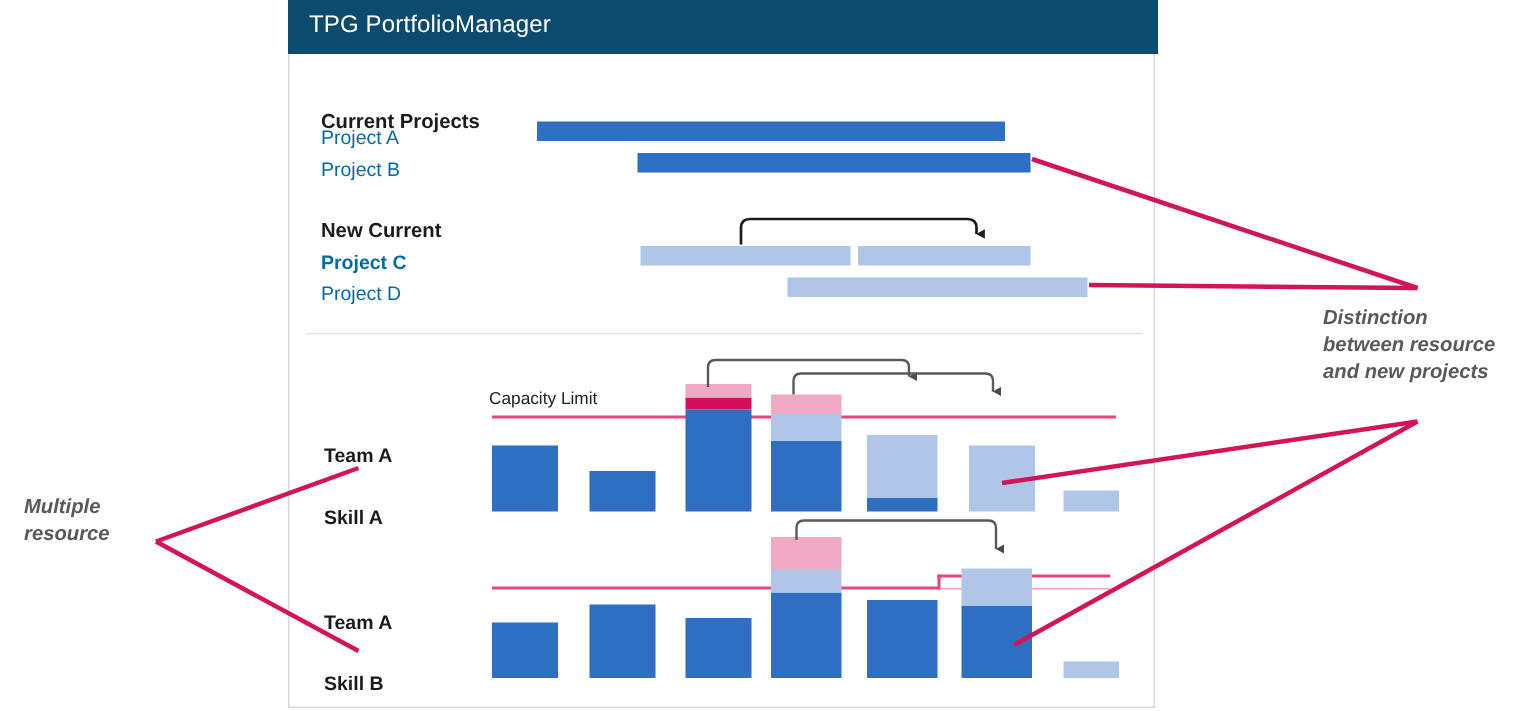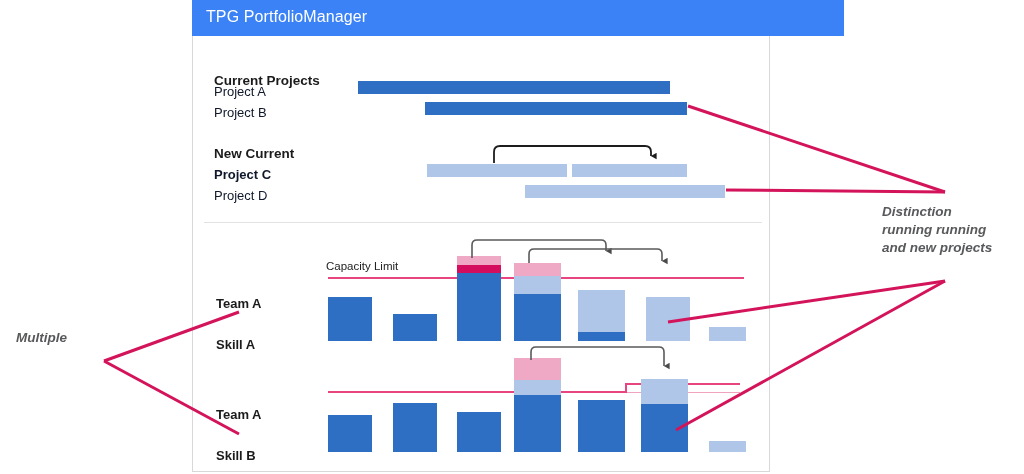--- a/index.html
+++ b/index.html
@@ -6,36 +6,36 @@
   body{
     width:1024px;height:474px;background:#ffffff;
     font-family:"Liberation Sans", sans-serif;
     position:relative;overflow:hidden;
   }
   #stage{position:absolute;left:0;top:0;width:1024px;height:474px;}
 
   
   .app-window{position:absolute;left:192px;top:0;width:580px;height:474px;}
   .app-header{
-    position:absolute;left:0;top:0;width:652px;height:36px;
-    background:#3b82f6;
+    position:absolute;left:0;top:0;width:580px;height:36px;
+    background:#0c4a6e;
   }
   .app-title{
     position:absolute;left:14px;top:8px;
     color:#ffffff;font-size:16px;letter-spacing:.1px;
   }
   .app-body{
     position:absolute;left:0;top:36px;width:578px;height:436px;
     background:#ffffff;border:1px solid #d8d8d8;border-top:none;
     box-sizing:border-box;
   }
 
   
   .grp-title{position:absolute;font-size:13.5px;font-weight:bold;color:#1b1b1b;}
-  .row-label{position:absolute;font-size:13px;color:#0f172a;}
+  .row-label{position:absolute;font-size:13px;color:#0369a1;}
   .team-label{position:absolute;font-size:13px;color:#1b1b1b;font-weight:bold;}
   .team-label.sub{font-weight:bold;margin-top:22px;}
 
   
   .gbar{position:absolute;height:13px;}
   .gbar.current{background:#2E6FC4;}
   .gbar.newp{background:#AFC6E8;}
 
   .divider{position:absolute;height:1px;background:#e2e2e2;}
 
@@ -181,21 +181,22 @@
     <path d="M104,361 L239,434" fill="none" stroke="#D4145A" stroke-width="3"></path>
 
     <path d="M945,192 L688,106" fill="none" stroke="#D4145A" stroke-width="3"></path>
     <path d="M945,192 L726,190" fill="none" stroke="#D4145A" stroke-width="3"></path>
     <path d="M945,281 L668,322" fill="none" stroke="#D4145A" stroke-width="3"></path>
     <path d="M945,281 L676,430" fill="none" stroke="#D4145A" stroke-width="3"></path>
   </svg>
 
   <div class="anno" style="left:16px;top:329px;width:120px;text-align:left;">
     <div>Multiple</div>
+    <div>resource</div>
   </div>
 
   <div class="anno" style="left:882px;top:203px;width:142px;text-align:left;">
     <div>Distinction</div>
-    <div>running running</div>
+    <div>between resource</div>
     <div>and new projects</div>
   </div>
 
 </div>
 
 </body></html>

